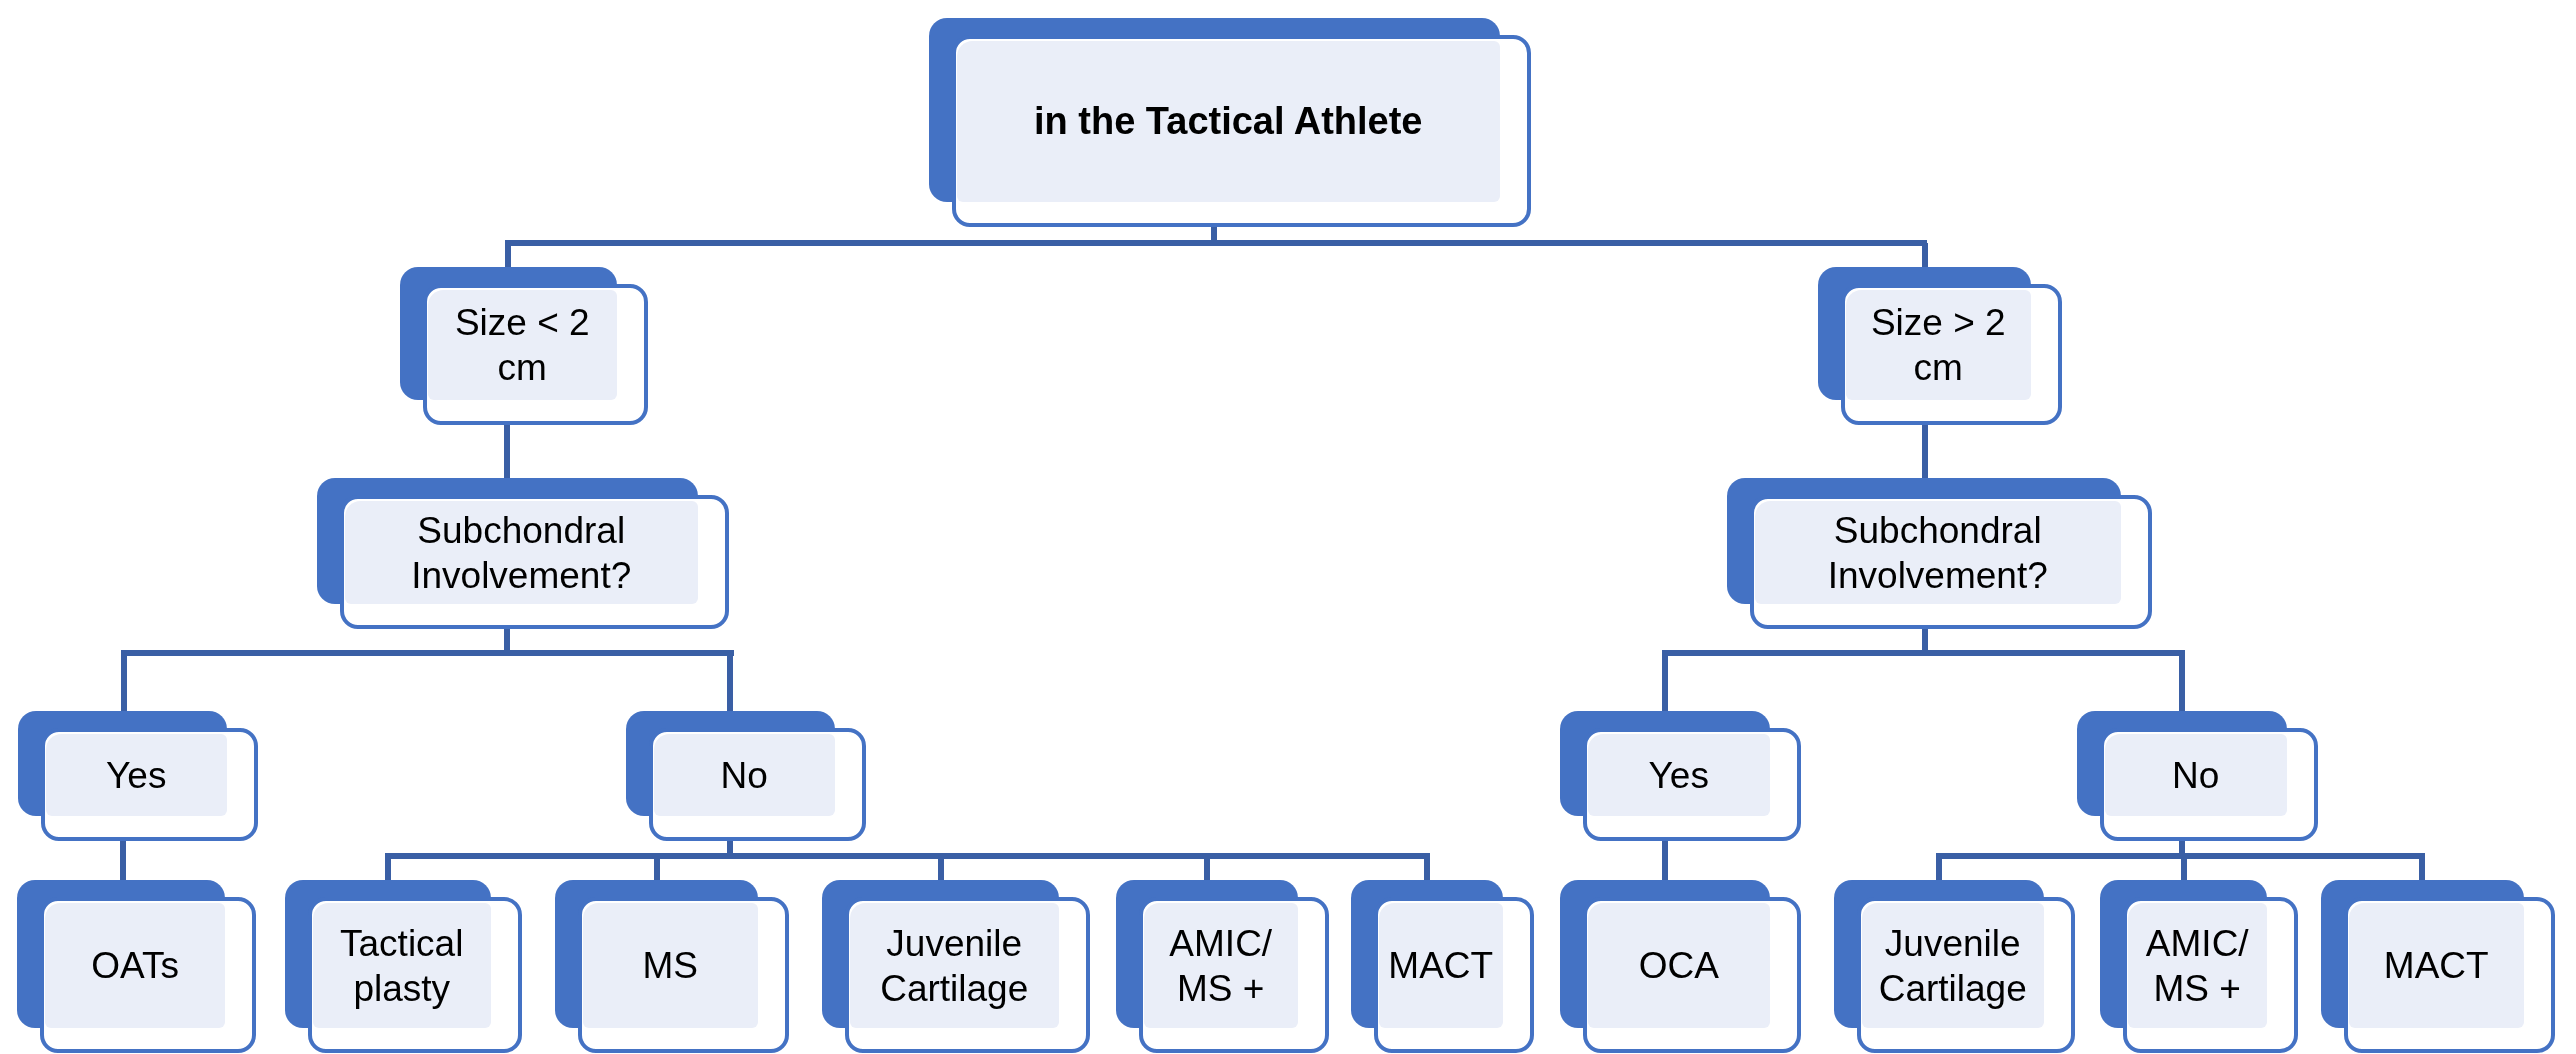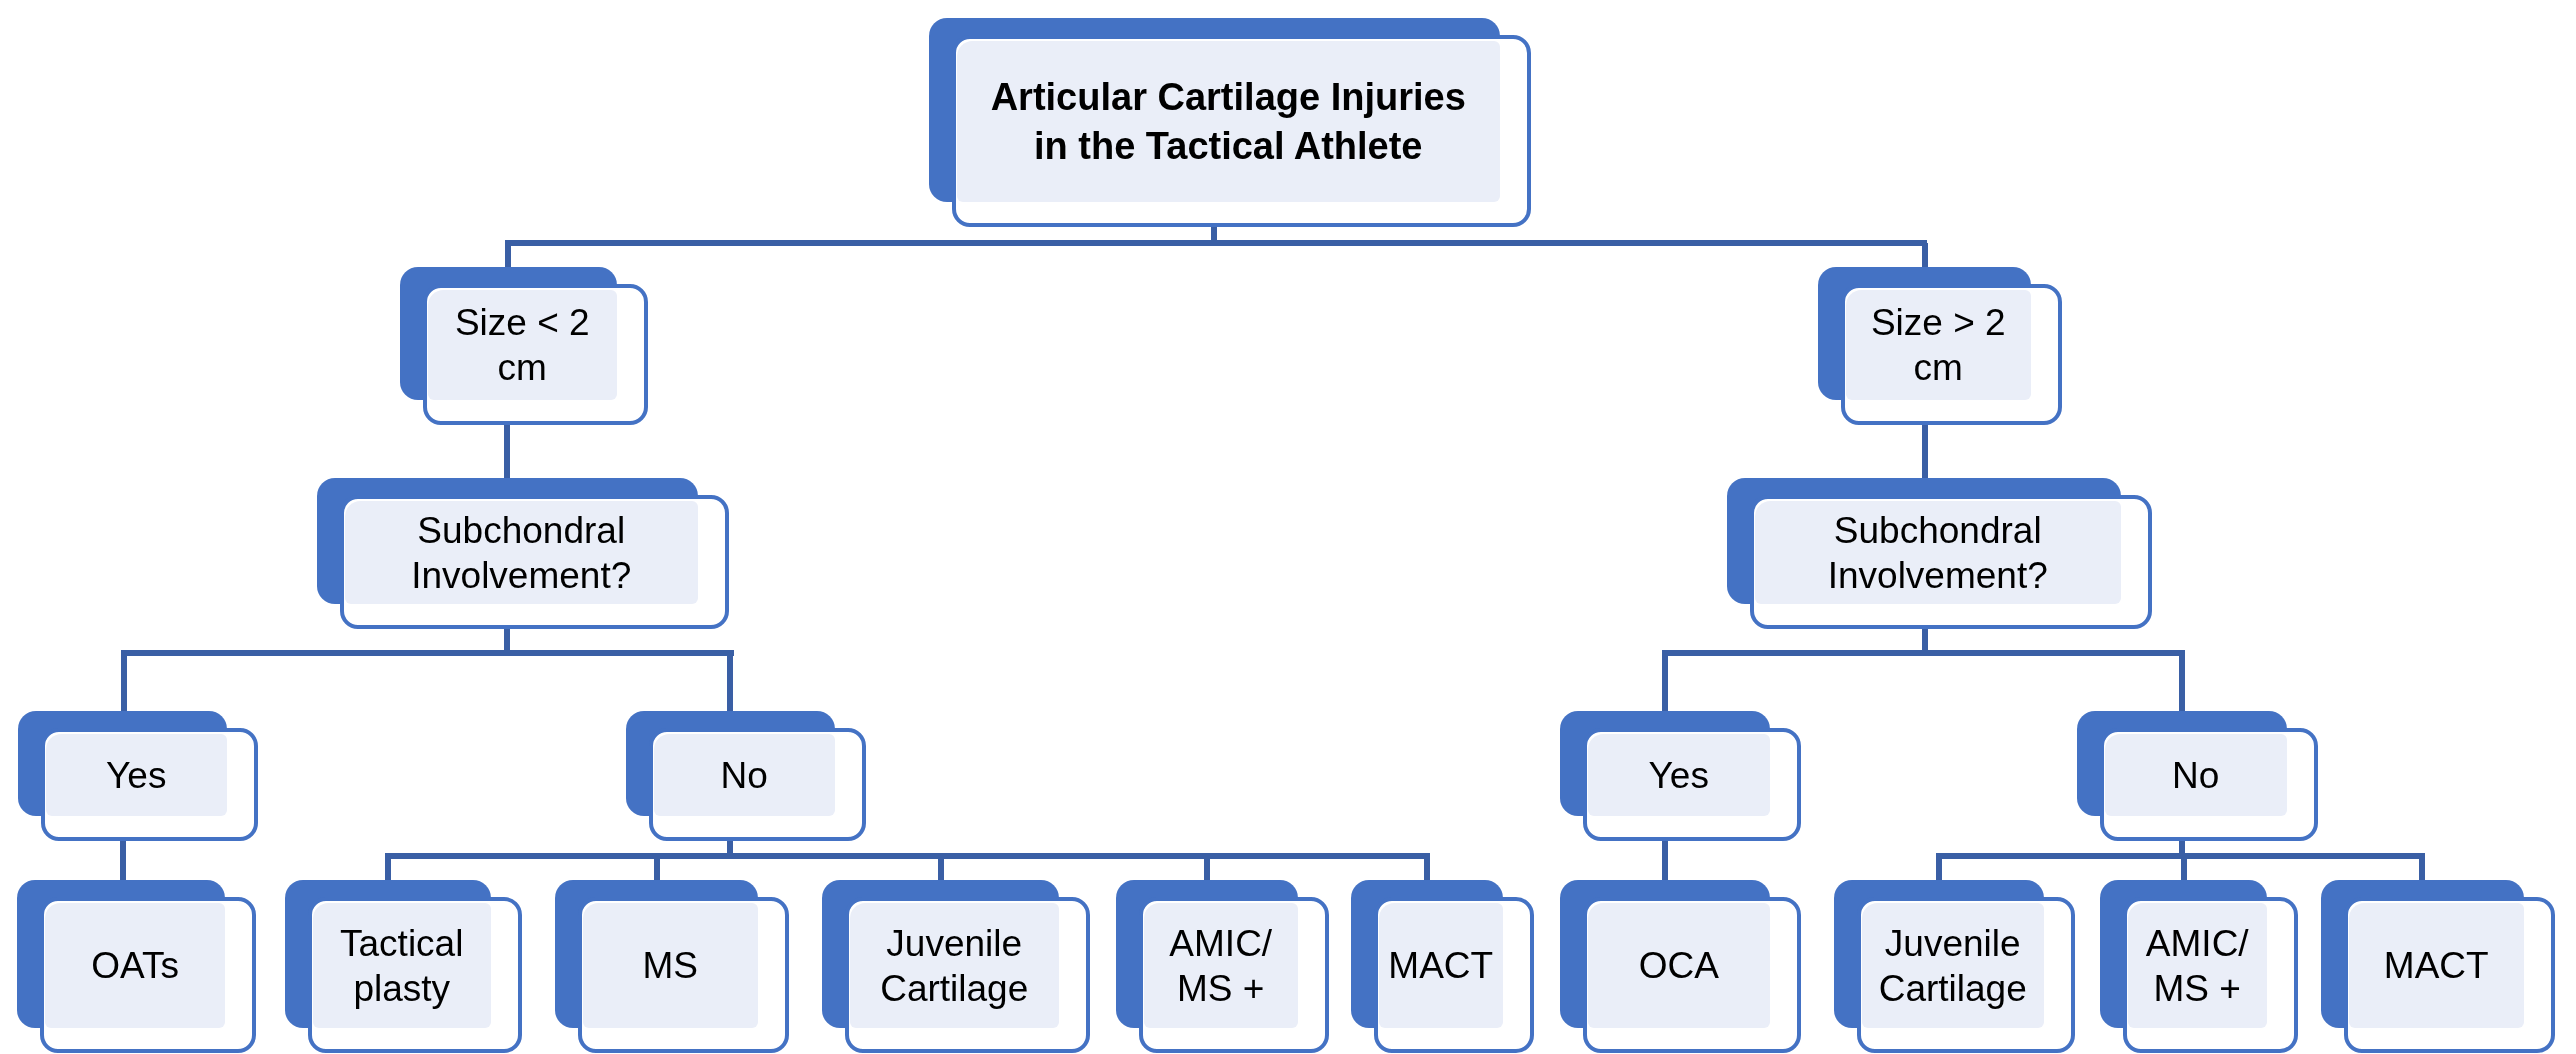--- a/index.html
+++ b/index.html
@@ -99,21 +99,20 @@
   <div class="conn" style="left:1936px;top:853px;width:489px;height:6px"></div>
   <div class="conn" style="left:1936px;top:855px;width:6px;height:26px"></div>
   <div class="conn" style="left:2181px;top:855px;width:6px;height:26px"></div>
   <div class="conn" style="left:2419px;top:855px;width:6px;height:26px"></div>
 
   <div class="node root" style="left:929px;top:18px;--w:571px;--h:184px">
     <div class="shadow"></div>
     <div class="face"></div>
     <div class="fill"></div>
     <div class="label">
-      <div>Articular Cartilage Injuries</div>
       <div>in the Tactical Athlete</div>
     </div>
   </div>
 
   <div class="node" style="left:400px;top:267px;--w:217px;--h:133px">
     <div class="shadow"></div>
     <div class="face"></div>
     <div class="fill"></div>
     <div class="label">
       <div>Size &lt; 2</div>

